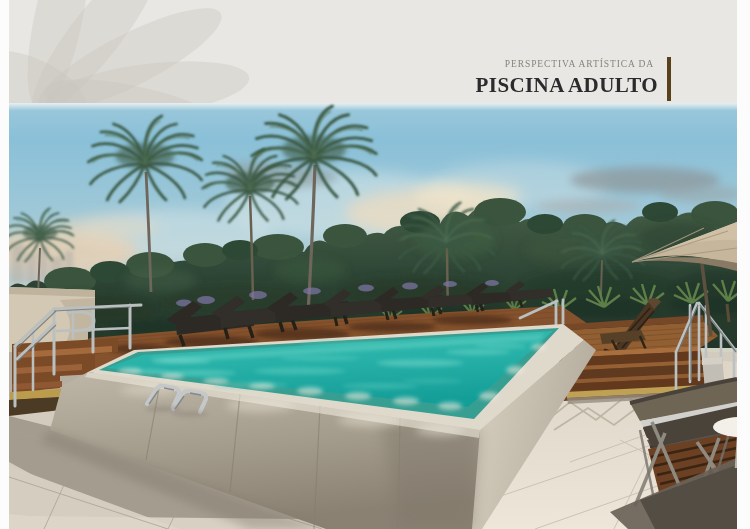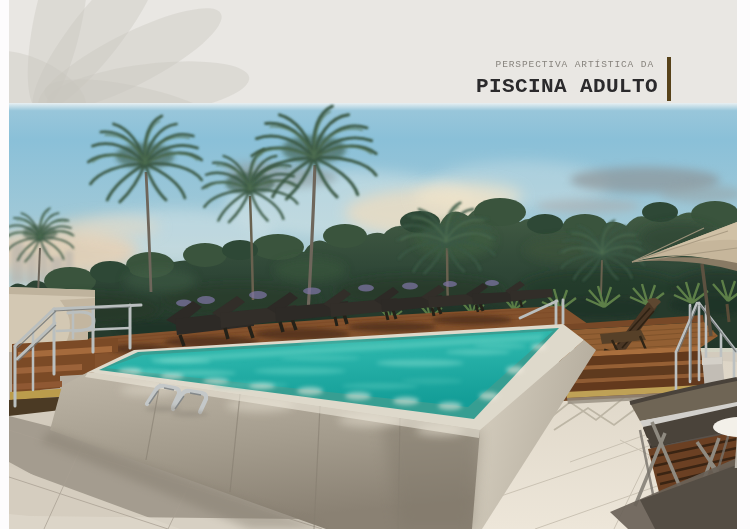--- a/index.html
+++ b/index.html
@@ -1,17 +1,17 @@
 <!DOCTYPE html>
 <html><head>
 <meta charset="utf-8">
 <style>
   html,body{margin:0;padding:0;background:#fdfcfd;}
   .page{position:relative;width:750px;height:529px;overflow:hidden;background:#14b8a6;
-        font-family:Liberation Mono, monospace;}
+        font-family:Liberation Serif, serif;}
   svg{display:block;}
 </style>
 </head>
 <body>
 <div class="page">
 <svg width="750" height="529" viewBox="0 0 750 529">
 <defs>
   <linearGradient id="sky" x1="0" y1="0" x2="0" y2="1">
     <stop offset="0" stop-color="#e8f0f2"></stop>
     <stop offset="0.03" stop-color="#98c6da"></stop>

